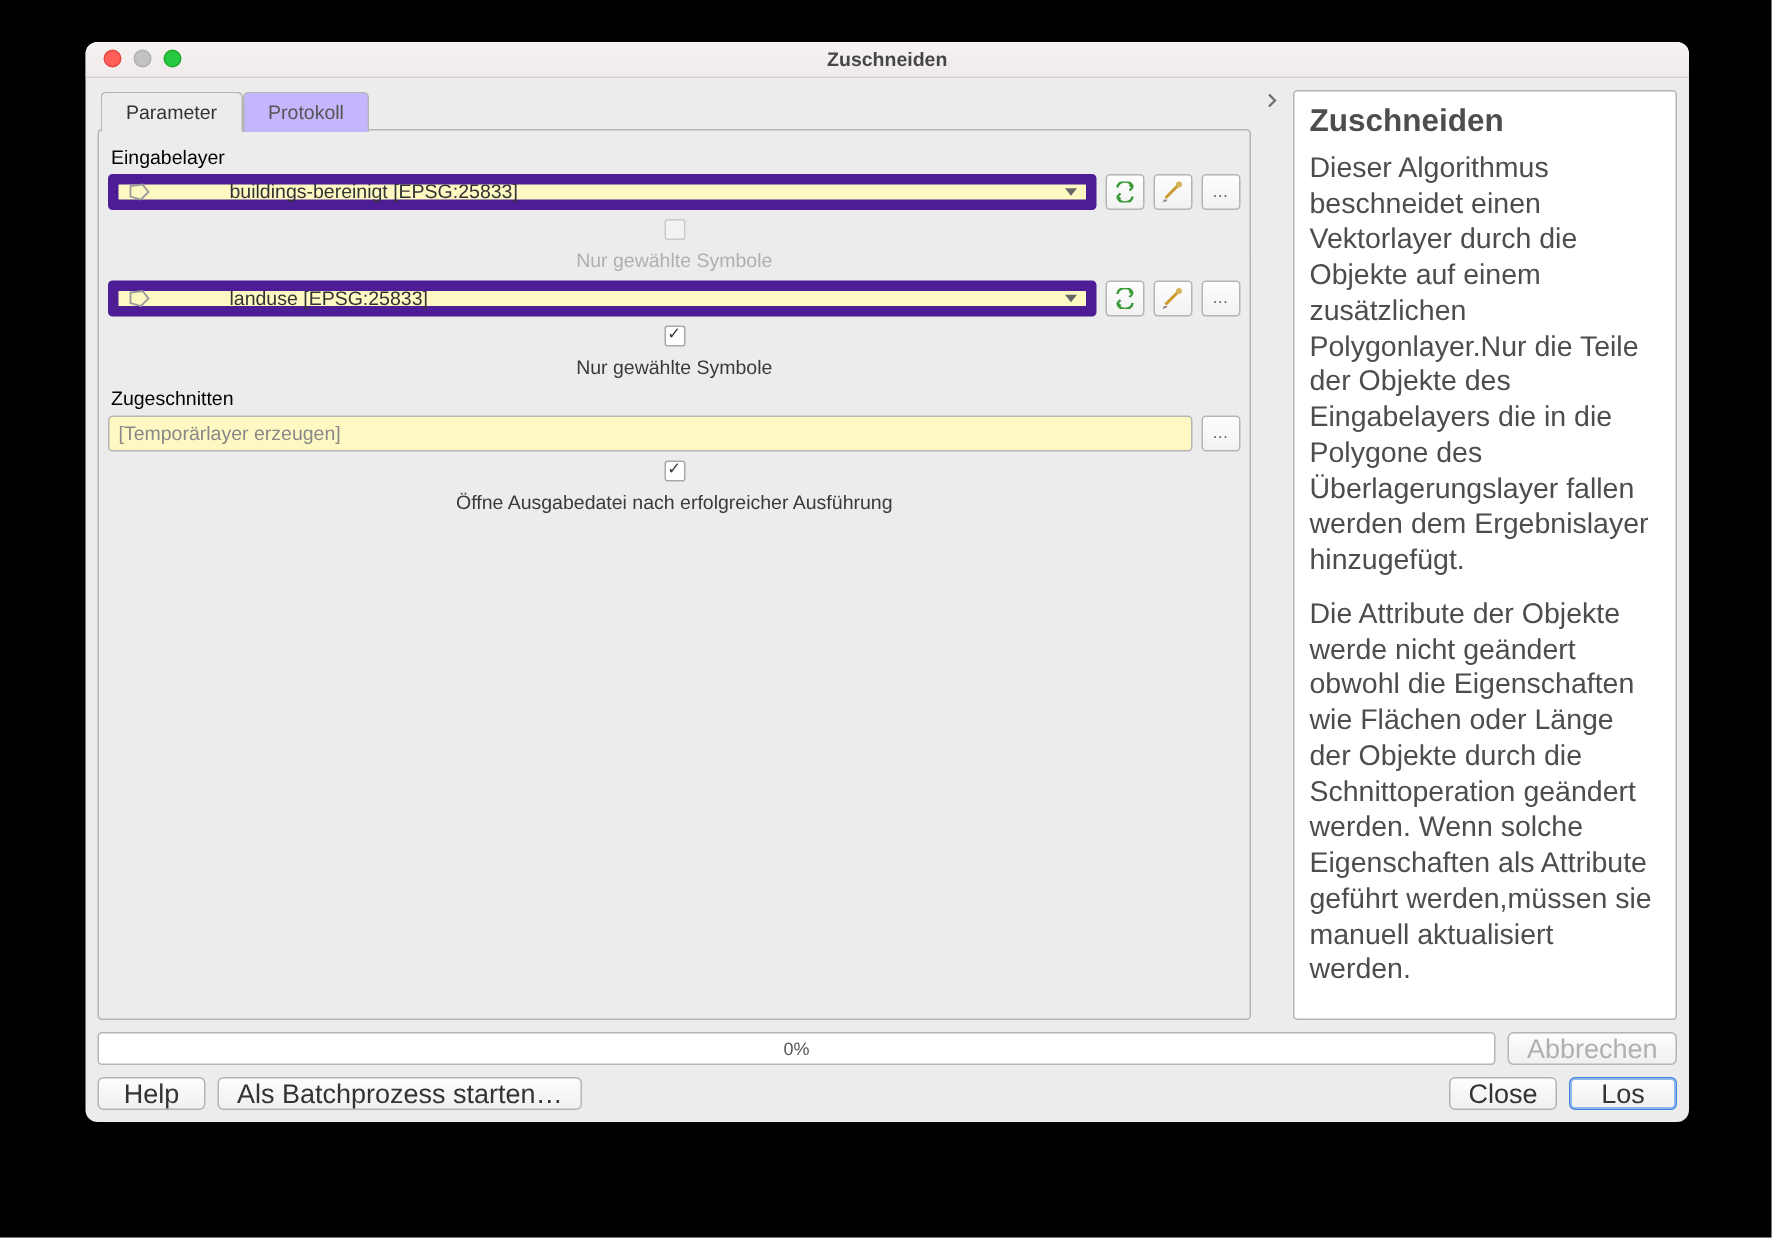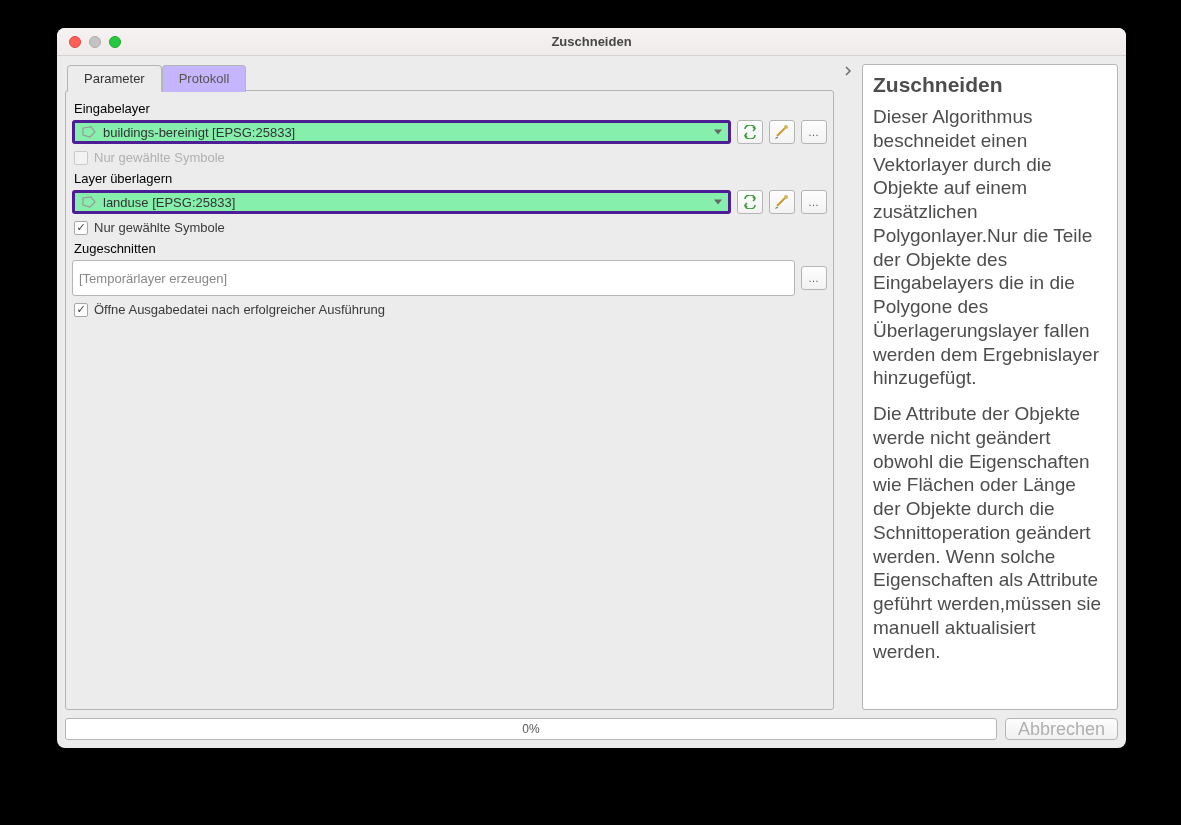--- a/index.html
+++ b/index.html
@@ -123,28 +123,29 @@
   }
   .row {
     display: flex;
     align-items: center;
     gap: 6px;
     margin-bottom: 4px;
   }
   .select {
     flex: 1;
     height: 24px;
-    background: #86efac;
-    border: 3px solid #4c1d95;
+    background: #fef9c3;
+    border: 7px solid #4c1d95;
     border-radius: 3px;
     display: flex;
     align-items: center;
     padding: 0 6px;
     position: relative;
     cursor: pointer;
+    gap: 46px;
   }
   .select .lyr-icon {
     width: 16px; height: 12px;
     margin-right: 6px;
   }
   .select .lyr-icon svg { display:block; }
   .select .caret {
     position: absolute;
     right: 6px; top: 50%;
     transform: translateY(-50%);
@@ -161,43 +162,44 @@
     display: flex; align-items: center; justify-content: center;
     cursor: pointer;
   }
   .sq-btn svg { display: block; }
   .check-row {
     display: flex;
     align-items: center;
     gap: 6px;
     margin: 6px 2px;
     color: #3a3a3a;
+    flex-direction: column;
   }
   .check-row.disabled { color: #b0b0b0; }
   .cb {
     width: 14px; height: 14px;
     border: 1px solid #a9a9a9;
     border-radius: 2px;
     background: #fff;
     display: flex; align-items: center; justify-content: center;
     cursor: pointer;
   }
   .check-row.disabled .cb { border-color: #cacaca; background:#f3f3f3; cursor: default;}
   .cb.checked::after {
     content: "✓";
     font-size: 11px;
     line-height: 1;
     color: #3a3a3a;
   }
   .textinput {
     flex: 1;
-    height: 36px;
-    border: 1px solid #b5b5b5;
-    border-radius: 3px;
-    background: #ffffff;
+    height: 24px;
+    border: 1px solid #b5b5b5;
+    border-radius: 3px;
+    background: #fef9c3;
     padding: 0 6px;
     font-size: 13px;
     color: #888;
     display: flex;
     align-items: center;
   }
   .help-panel {
     width: 256px;
     border: 1px solid #b5b5b5;
     border-radius: 3px;
@@ -313,21 +315,20 @@
             </div>
             <div class="sq-btn">
               <span class="dots">…</span>
             </div>
           </div>
           <div class="check-row disabled">
             <span class="cb"></span>
             <span>Nur gewählte Symbole</span>
           </div>
 
-          <div class="field-label">Layer überlagern</div>
           <div class="row">
             <div class="select">
               <span class="lyr-icon">
                 <svg width="16" height="12" viewBox="0 0 16 12">
                     <path d="M2 2 L10 1 L14 6 L9 11 L2 9 Z" fill="none" stroke="#9a9a9a" stroke-width="1.2"></path>
                   </svg>
               </span>
               <span>landuse [EPSG:25833]</span>
               <span class="caret"></span>
             </div>
@@ -386,15 +387,22 @@
 
     </div>
 
     <div class="progress-row">
       <div class="progress">
         <span>0%</span>
       </div>
       <div class="btn disabled">Abbrechen</div>
     </div>
 
+    <div class="footer-row">
+      <div class="btn">Help</div>
+      <div class="btn" style="min-width:auto;">Als Batchprozess starten…</div>
+      <div class="spacer"></div>
+      <div class="btn">Close</div>
+      <div class="btn primary">Los</div>
+    </div>
 
   </div>
 </div>
 
 </body></html>

